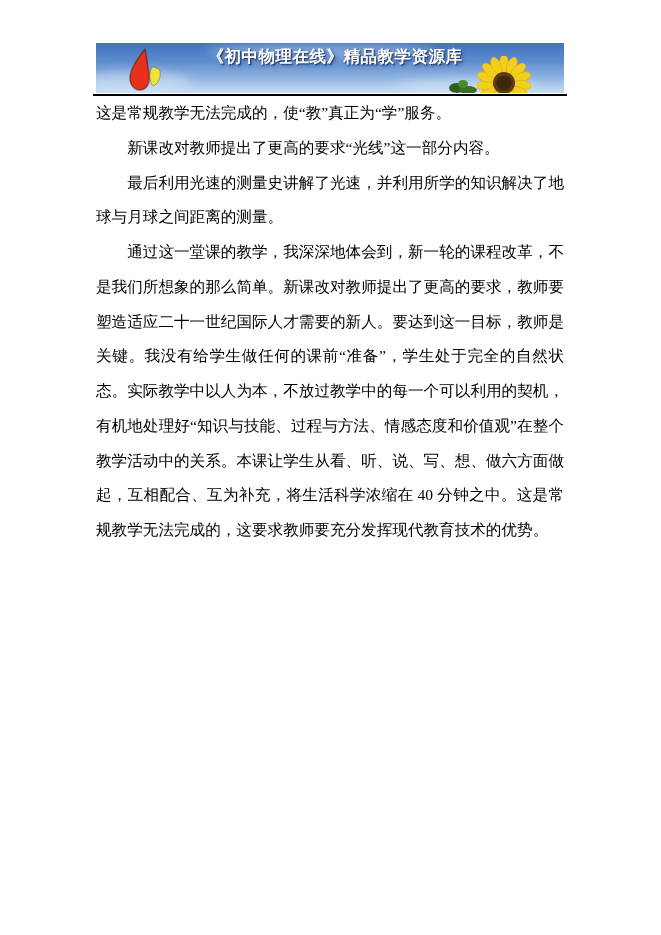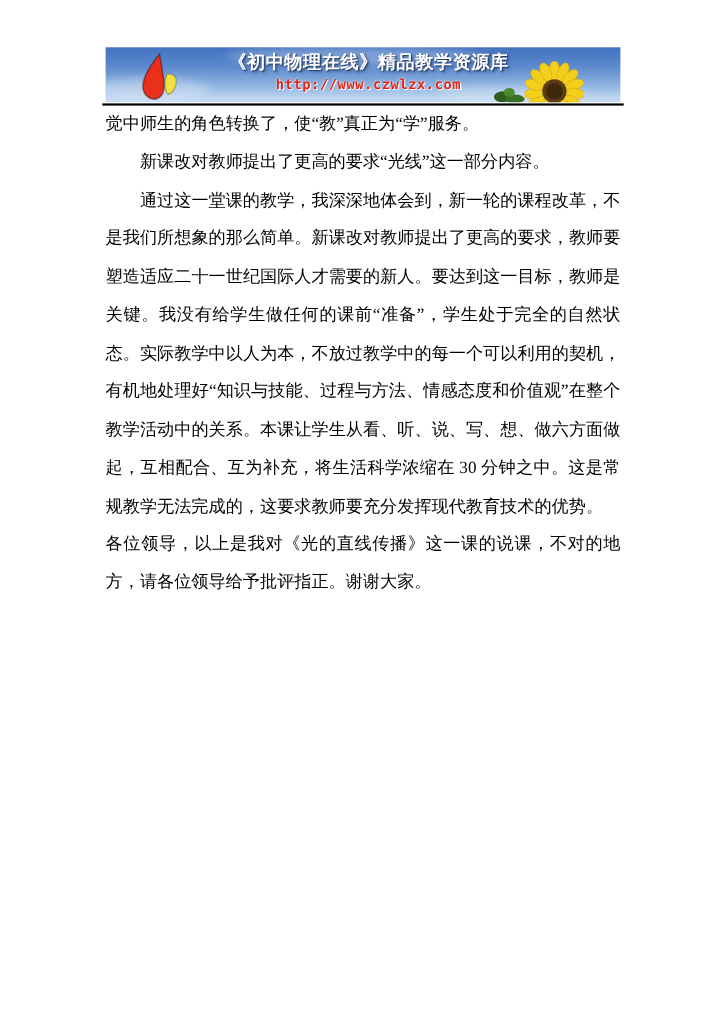--- a/index.html
+++ b/index.html
@@ -100,21 +100,20 @@
     <div class="cloud cloud2"></div>
     <div class="cloud cloud3"></div>
 
     <svg class="logo-svg" viewBox="0 0 46 44">
       <path d="M24,1 C17,10 8,22 9,32 C10,40 17,44 23,41 C29,38 29,28 27,19 C26,12 25,6 24,1 Z" fill="#e8301a" stroke="rgba(40,20,10,0.45)" stroke-width="1.5"></path>
       <path d="M31,19 C28,25 28,33 32,38 C37,36 40,30 39,23 C37,20 34,19 31,19 Z" fill="#efe23e" stroke="rgba(60,50,10,0.35)" stroke-width="1"></path>
     </svg>
 
     <div class="banner-text">
       <div class="banner-title">《初中物理在线》精品教学资源库</div>
-      <div class="banner-url">http://www.czwlzx.com</div>
     </div>
 
     <svg class="leaves-svg" viewBox="0 0 34 18">
       <ellipse cx="9" cy="12" rx="8" ry="5" fill="#2e5d1e"></ellipse>
       <ellipse cx="20" cy="14" rx="9" ry="4" fill="#3a7026"></ellipse>
       <ellipse cx="15" cy="8" rx="5" ry="4" fill="#4c8a2e"></ellipse>
     </svg>
 
     <svg class="sunflower-svg" viewBox="-27 -27 54 54">
       <g fill="#f3cf1d" stroke="#d9ae10" stroke-width="0.6">
@@ -135,17 +134,17 @@
         <ellipse cx="0" cy="-19" rx="4.6" ry="9" transform="rotate(336)"></ellipse>
       </g>
       <circle cx="0" cy="0" r="11" fill="#5d3c14"></circle>
       <circle cx="0" cy="0" r="7.5" fill="#3f270c"></circle>
     </svg>
   </div>
   <div class="divider"></div>
 </div>
 
 <div class="doc">
-  <p class="para">觉中师生的角色转换了，使“教”真正为“学”服务。</p>
+  <p class="para">这是常规教学无法完成的，使“教”真正为“学”服务。</p>
   <p class="para indent">新课改对教师提出了更高的要求“光线”这一部分内容。</p>
-  <p class="para indent">通过这一堂课的教学，我深深地体会到，新一轮的课程改革，不是我们所想象的那么简单。新课改对教师提出了更高的要求，教师要塑造适应二十一世纪国际人才需要的新人。要达到这一目标，教师是关键。我没有给学生做任何的课前“准备”，学生处于完全的自然状态。实际教学中以人为本，不放过教学中的每一个可以利用的契机，有机地处理好“知识与技能、过程与方法、情感态度和价值观”在整个教学活动中的关系。本课让学生从看、听、说、写、想、做六方面做起，互相配合、互为补充，将生活科学浓缩在 30 分钟之中。这是常规教学无法完成的，这要求教师要充分发挥现代教育技术的优势。</p>
-  <p class="para">各位领导，以上是我对《光的直线传播》这一课的说课，不对的地方，请各位领导给予批评指正。谢谢大家。</p>
+  <p class="para indent">最后利用光速的测量史讲解了光速，并利用所学的知识解决了地球与月球之间距离的测量。</p>
+  <p class="para indent">通过这一堂课的教学，我深深地体会到，新一轮的课程改革，不是我们所想象的那么简单。新课改对教师提出了更高的要求，教师要塑造适应二十一世纪国际人才需要的新人。要达到这一目标，教师是关键。我没有给学生做任何的课前“准备”，学生处于完全的自然状态。实际教学中以人为本，不放过教学中的每一个可以利用的契机，有机地处理好“知识与技能、过程与方法、情感态度和价值观”在整个教学活动中的关系。本课让学生从看、听、说、写、想、做六方面做起，互相配合、互为补充，将生活科学浓缩在 40 分钟之中。这是常规教学无法完成的，这要求教师要充分发挥现代教育技术的优势。</p>
 </div>
 
 </body></html>

